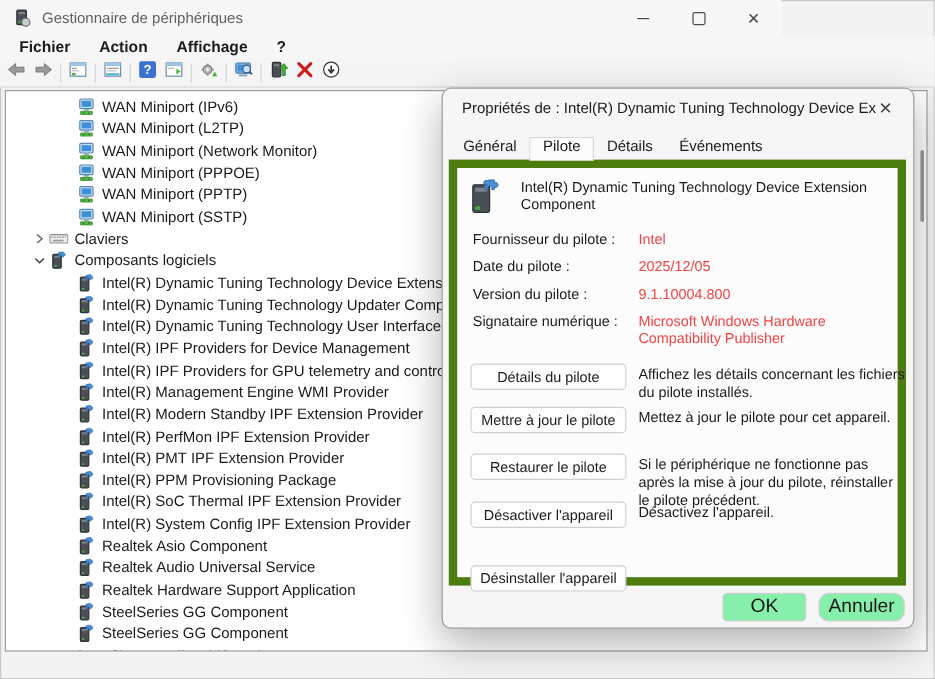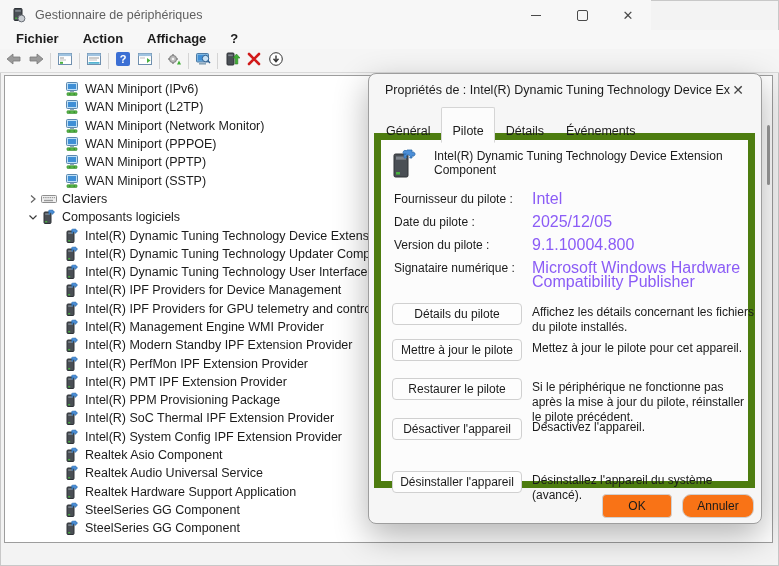--- a/index.html
+++ b/index.html
@@ -46,38 +46,38 @@
   .dialog{position:absolute;left:368px;top:73px;width:394px;height:451px;background:#f6f6f6;
           border:1px solid #9e9e9e;border-radius:8px;box-shadow:0 12px 34px rgba(0,0,0,.30);
           box-sizing:border-box;z-index:10;}
   .dlg-title{position:absolute;left:16px;top:9px;font-size:12.5px;color:#1b1b1b;width:345px;
              white-space:nowrap;overflow:hidden;}
   .dlg-close{position:absolute;right:13px;top:6px;width:20px;height:20px;display:flex;
              align-items:center;justify-content:center;font-size:14px;color:#444;}
   .tabs{position:absolute;left:6px;top:37px;display:flex;align-items:flex-end;z-index:2;}
   .tab{font-size:12.5px;color:#1b1b1b;padding:3px 10px 4px;border:1px solid transparent;}
   .tab.active{background:#fcfcfc;border-color:#d5d5d5;border-bottom-color:#fcfcfc;
-              padding-top:16px;margin-top:-4px;border-top-left-radius:2px;border-top-right-radius:2px;}
+              padding-top:0;margin-top:-4px;border-top-left-radius:2px;border-top-right-radius:2px;}
   .pane{position:absolute;left:5px;top:59px;width:381px;height:355px;background:#fcfcfc;
         border:7px solid #4d7c0f;box-sizing:border-box;}
   .dev-header{position:absolute;left:8px;top:8px;display:flex;}
   .dev-big-icon{width:32px;height:32px;flex:0 0 32px;}
   .dev-name{margin-left:13px;margin-top:1px;font-size:12px;color:#1b1b1b;width:300px;line-height:14px;}
   .fields{position:absolute;left:13px;top:52px;width:356px;}
   .frow{display:flex;margin-bottom:9px;}
   .flabel{width:138px;flex:0 0 138px;font-size:12px;color:#1b1b1b;line-height:14px;}
-  .fvalue{font-size:16px;color:#8b5cf6;line-height:14px;width:218px;}
+  .fvalue{font-size:12px;color:#ef4444;line-height:14px;width:218px;}
   .actions{position:absolute;left:0;top:0;width:100%;height:100%;}
   .arow{position:absolute;left:11px;display:flex;width:362px;}
   .dlg-btn{width:130px;flex:0 0 130px;height:22px;background:#fdfdfd;border:1px solid #d0d0d0;
            border-radius:4px;font-size:12px;color:#1b1b1b;font-family:"Liberation Sans",sans-serif;
            padding:3px;}
   .adesc{margin-left:10px;margin-top:2px;font-size:12px;color:#1b1b1b;line-height:15px;width:222px;}
-  .dlg-footer-btn{position:absolute;height:24px;background:#f97316;border:1px solid #d0d0d0;
-                  border-radius:4px;font-size:12px;color:#1b1b1b;
+  .dlg-footer-btn{position:absolute;height:24px;background:#86efac;border:1px solid #d0d0d0;
+                  border-radius:4px;font-size:16px;color:#1b1b1b;
                   font-family:"Liberation Sans",sans-serif;padding:0;}
   .btn-ok{left:233px;top:420px;width:70px;}
   .btn-cancel{left:313px;top:420px;width:72px;border-radius:9px;}
 </style>
 </head>
 <body>
 
 <div class="screen">
 
   <div class="titlebar">
@@ -573,21 +573,20 @@
           <div class="arow" style="top: 238px;">
             <button class="dlg-btn">Restaurer le pilote</button>
             <div class="adesc">Si le périphérique ne fonctionne pas après la mise à jour du pilote, réinstaller le pilote précédent.</div>
           </div>
           <div class="arow" style="top: 278px;">
             <button class="dlg-btn">Désactiver l'appareil</button>
             <div class="adesc">Désactivez l'appareil.</div>
           </div>
           <div class="arow" style="top: 331px;">
             <button class="dlg-btn">Désinstaller l'appareil</button>
-            <div class="adesc">Désinstallez l'appareil du système (avancé).</div>
           </div>
         </div>
     </div>
     <button class="dlg-footer-btn btn-ok">OK</button>
     <button class="dlg-footer-btn btn-cancel">Annuler</button>
   </div>
 
 </div>
 
 </body></html>

